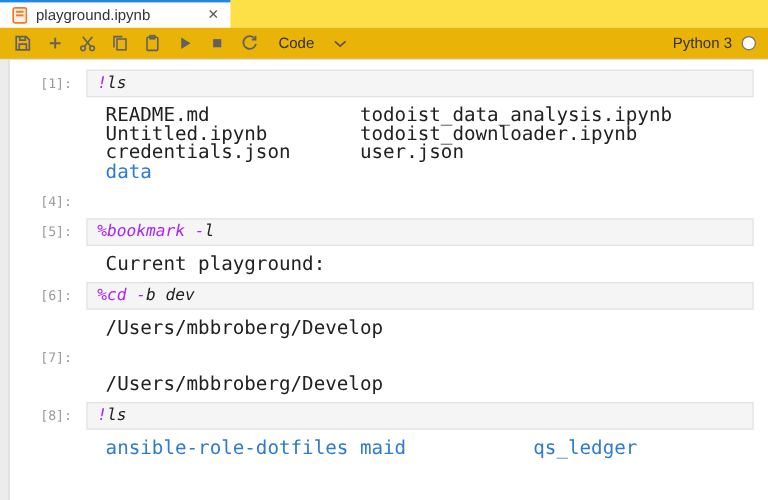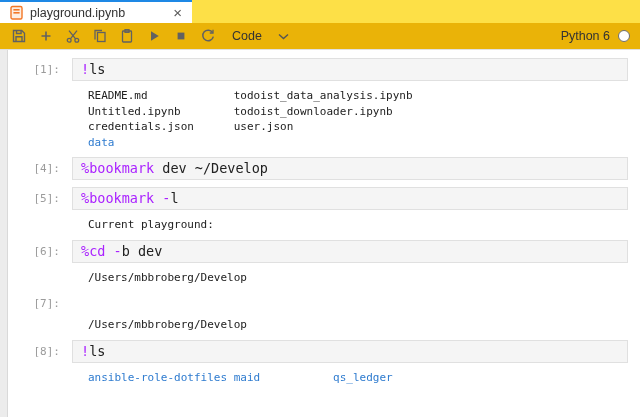--- a/index.html
+++ b/index.html
@@ -34,26 +34,26 @@
   .notebook { flex:1; padding-top:8px; overflow:hidden; }
   .cell { margin-bottom:7px; }
   .cell-input { display:flex; align-items:flex-start; }
   .prompt {
     flex:none; width:64px; text-align:right; padding:5px 12px 0 0;
     font-family:"DejaVu Sans Mono", monospace; font-size:11px; color:#9b9b9b;
   }
   .editor {
     flex:1; margin-right:12px; background:#f5f5f5; border:1px solid #e0e0e0;
     padding:2px 8px 3px 8px; white-space:pre;
-    font-family:"DejaVu Sans Mono", monospace; font-size:13.5px; line-height:16px; color:#212121;
+    font-family:"DejaVu Sans Mono", monospace; font-size:13.5px; line-height:16px; color:#212121;font-style:italic;
   }
   .tok-magic, .tok-op { color:var(--magic-purple,#aa22ff); }
   .cell-output {
     margin:7px 12px 0 72px; padding-left:8px; white-space:pre;
-    font-family:"DejaVu Sans Mono", monospace; font-size:11px; line-height:15.5px; color:#212121;
+    font-family:"DejaVu Sans Mono", monospace; font-size:16px; line-height:15.5px; color:#212121;
   }
   .out-blue { color:var(--directory-blue,#2e7bcf); }
 </style>
 </head>
 <body>
 
 <div class="tabbar">
   <div class="tab">
     <span style="display:flex;">
       <svg width="13" height="15" viewBox="0 0 13 15">
@@ -134,39 +134,38 @@
   <div class="cell-type">
     <span>Code</span>
     <span style="display:flex;">
       <svg width="11" height="7" viewBox="0 0 11 7" fill="none" stroke="#555" stroke-width="1.4">
         <polyline points="1,1.5 5.5,5.5 10,1.5"></polyline>
       </svg>
     </span>
   </div>
   <div class="spacer"></div>
   <div class="kernel">
-    <span class="kernel-name">Python 6</span>
+    <span class="kernel-name">Python 3</span>
     <span class="kernel-circle"></span>
   </div>
 </div>
 
 <div class="main">
   <div class="gutter"></div>
   <div class="notebook" id="notebook">
       <div class="cell">
         <div class="cell-input">
           <div class="prompt">[1]:</div>
           <div class="editor"><span class="tok-magic">!</span><span>ls</span></div>
         </div>
         <div class="cell-output"><div class="output-line"><span>README.md             </span><span>todoist_data_analysis.ipynb</span></div><div class="output-line"><span>Untitled.ipynb        </span><span>todoist_downloader.ipynb</span></div><div class="output-line"><span>credentials.json      </span><span>user.json</span></div><div class="output-line"><span class="out-blue">data</span></div></div>
       </div>
       <div class="cell">
         <div class="cell-input">
           <div class="prompt">[4]:</div>
-          <div class="editor"><span class="tok-magic">%bookmark</span><span> dev ~/Develop</span></div>
         </div>
       </div>
       <div class="cell">
         <div class="cell-input">
           <div class="prompt">[5]:</div>
           <div class="editor"><span class="tok-magic">%bookmark</span><span> </span><span class="tok-op">-</span><span>l</span></div>
         </div>
         <div class="cell-output"><div class="output-line"><span>Current playground:</span></div></div>
       </div>
       <div class="cell">

